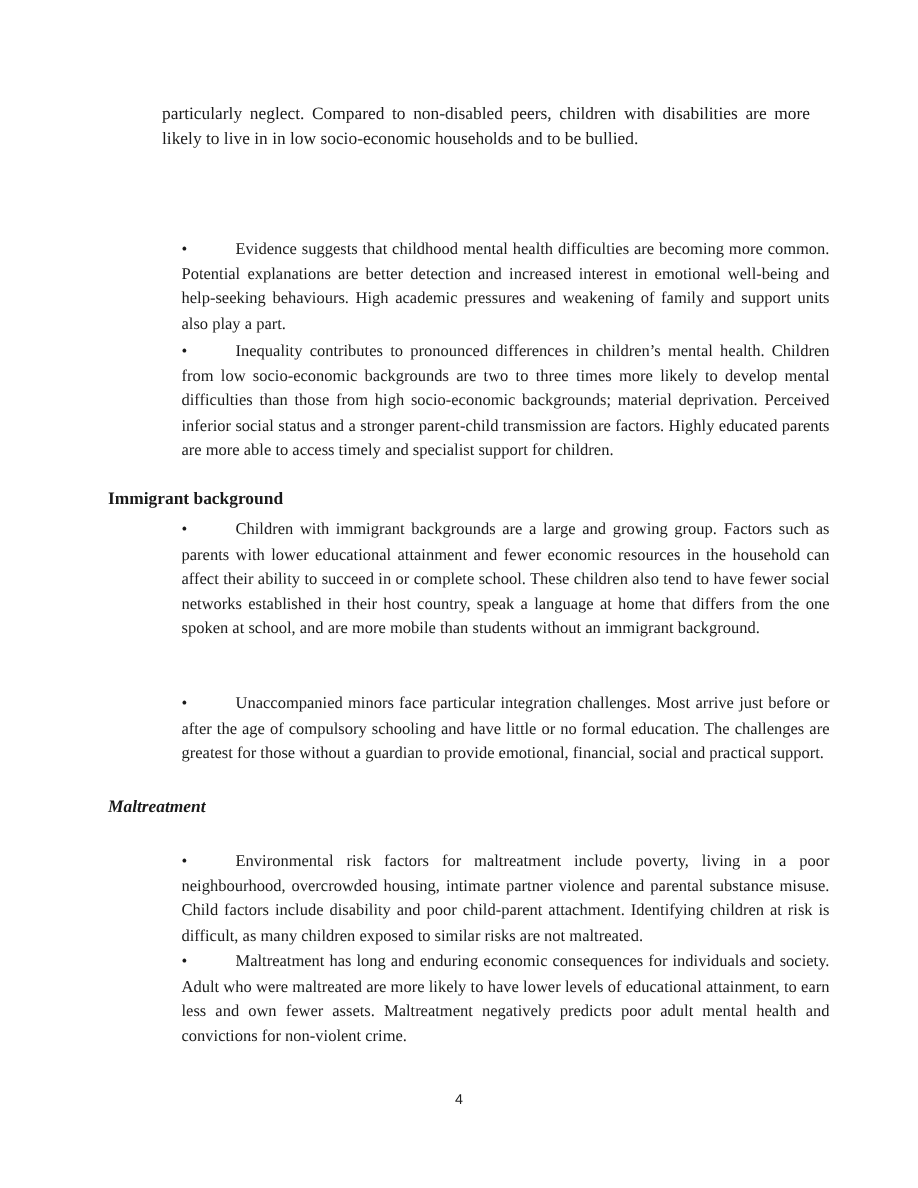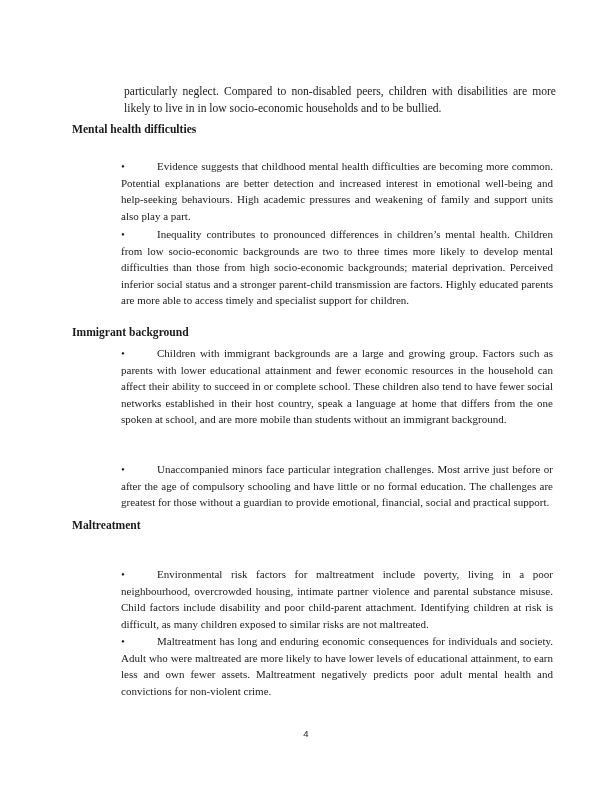--- a/index.html
+++ b/index.html
@@ -5,21 +5,21 @@
     html, body { margin: 0; padding: 0; background: #ffffff; }
     body { width: 612px; height: 792px; position: relative; overflow: hidden; }
     .page {
       position: absolute; left: 0; top: 0; width: 612px; height: 792px; background: #ffffff;
       font-family: "Liberation Serif", "DejaVu Serif", serif;
       color: #1a1a1a;
     }
     .body-text {
       position: absolute; left: 108px; width: 432px;
       font-size: 11.6px; line-height: 16.6px; text-align: justify;
-      margin: 16px;
+      margin: 0;
     }
     .heading {
       position: absolute; left: 72px;
       font-size: 11.6px; line-height: 16px; font-weight: bold; margin: 0;
     }
     .bullet-item {
       position: absolute; left: 108px; width: 432px;
       font-size: 11px; line-height: 16.6px; text-align: justify; margin: 13px;
     }
     .bullet-glyph { display: inline-block; width: 36px; }
@@ -28,41 +28,40 @@
       font-family: "Liberation Sans", "DejaVu Sans", sans-serif; font-size: 9.5px; color: #222;
     }
   </style>
 </head>
 <body>
 
 <div class="page">
 
   <p class="body-text" style="top:68px;">particularly neglect. Compared to non-disabled peers, children with disabilities are more likely to live in in low socio-economic households and to be bullied.</p>
 
-  <h2 class="heading" style="top:122px;">Mental health difficulties</h2>
 
   <p class="bullet-item" style="top:145px;">
     <span class="bullet-glyph">•</span><span>Evidence suggests that childhood mental health difficulties are becoming more common. Potential explanations are better detection and increased interest in emotional well-being and help-seeking behaviours. High academic pressures and weakening of family and support units also play a part.</span>
   </p>
 
   <p class="bullet-item" style="top:213px;font-family:Liberation Serif, serif;">
     <span class="bullet-glyph">•</span><span>Inequality contributes to pronounced differences in children’s mental health. Children from low socio-economic backgrounds are two to three times more likely to develop mental difficulties than those from high socio-economic backgrounds; material deprivation. Perceived inferior social status and a stronger parent-child transmission are factors. Highly educated parents are more able to access timely and specialist support for children.</span>
   </p>
 
   <h2 class="heading" style="top:325px;">Immigrant background</h2>
 
   <p class="bullet-item" style="top:332px;">
     <span class="bullet-glyph">•</span><span>Children with immigrant backgrounds are a large and growing group. Factors such as parents with lower educational attainment and fewer economic resources in the household can affect their ability to succeed in or complete school. These children also tend to have fewer social networks established in their host country, speak a language at home that differs from the one spoken at school, and are more mobile than students without an immigrant background.</span>
   </p>
 
   <p class="bullet-item" style="top:448px;font-family:Liberation Serif, serif;">
     <span class="bullet-glyph">•</span><span>Unaccompanied minors face particular integration challenges. Most arrive just before or after the age of compulsory schooling and have little or no formal education. The challenges are greatest for those without a guardian to provide emotional, financial, social and practical support.</span>
   </p>
 
-  <h2 class="heading" style="top:518px;">Maltreatment</h2>
+  <h2 class="heading" style="top:530px;font-style:italic;">Maltreatment</h2>
 
   <p class="bullet-item" style="top:553px;">
     <span class="bullet-glyph">•</span><span>Environmental risk factors for maltreatment include poverty, living in a poor neighbourhood, overcrowded housing, intimate partner violence and parental substance misuse. Child factors include disability and poor child-parent attachment. Identifying children at risk is difficult, as many children exposed to similar risks are not maltreated.</span>
   </p>
 
   <p class="bullet-item" style="top:620px;">
     <span class="bullet-glyph">•</span><span>Maltreatment has long and enduring economic consequences for individuals and society. Adult who were maltreated are more likely to have lower levels of educational attainment, to earn less and own fewer assets. Maltreatment negatively predicts poor adult mental health and convictions for non-violent crime.</span>
   </p>
 
   <div class="page-number">4</div>

